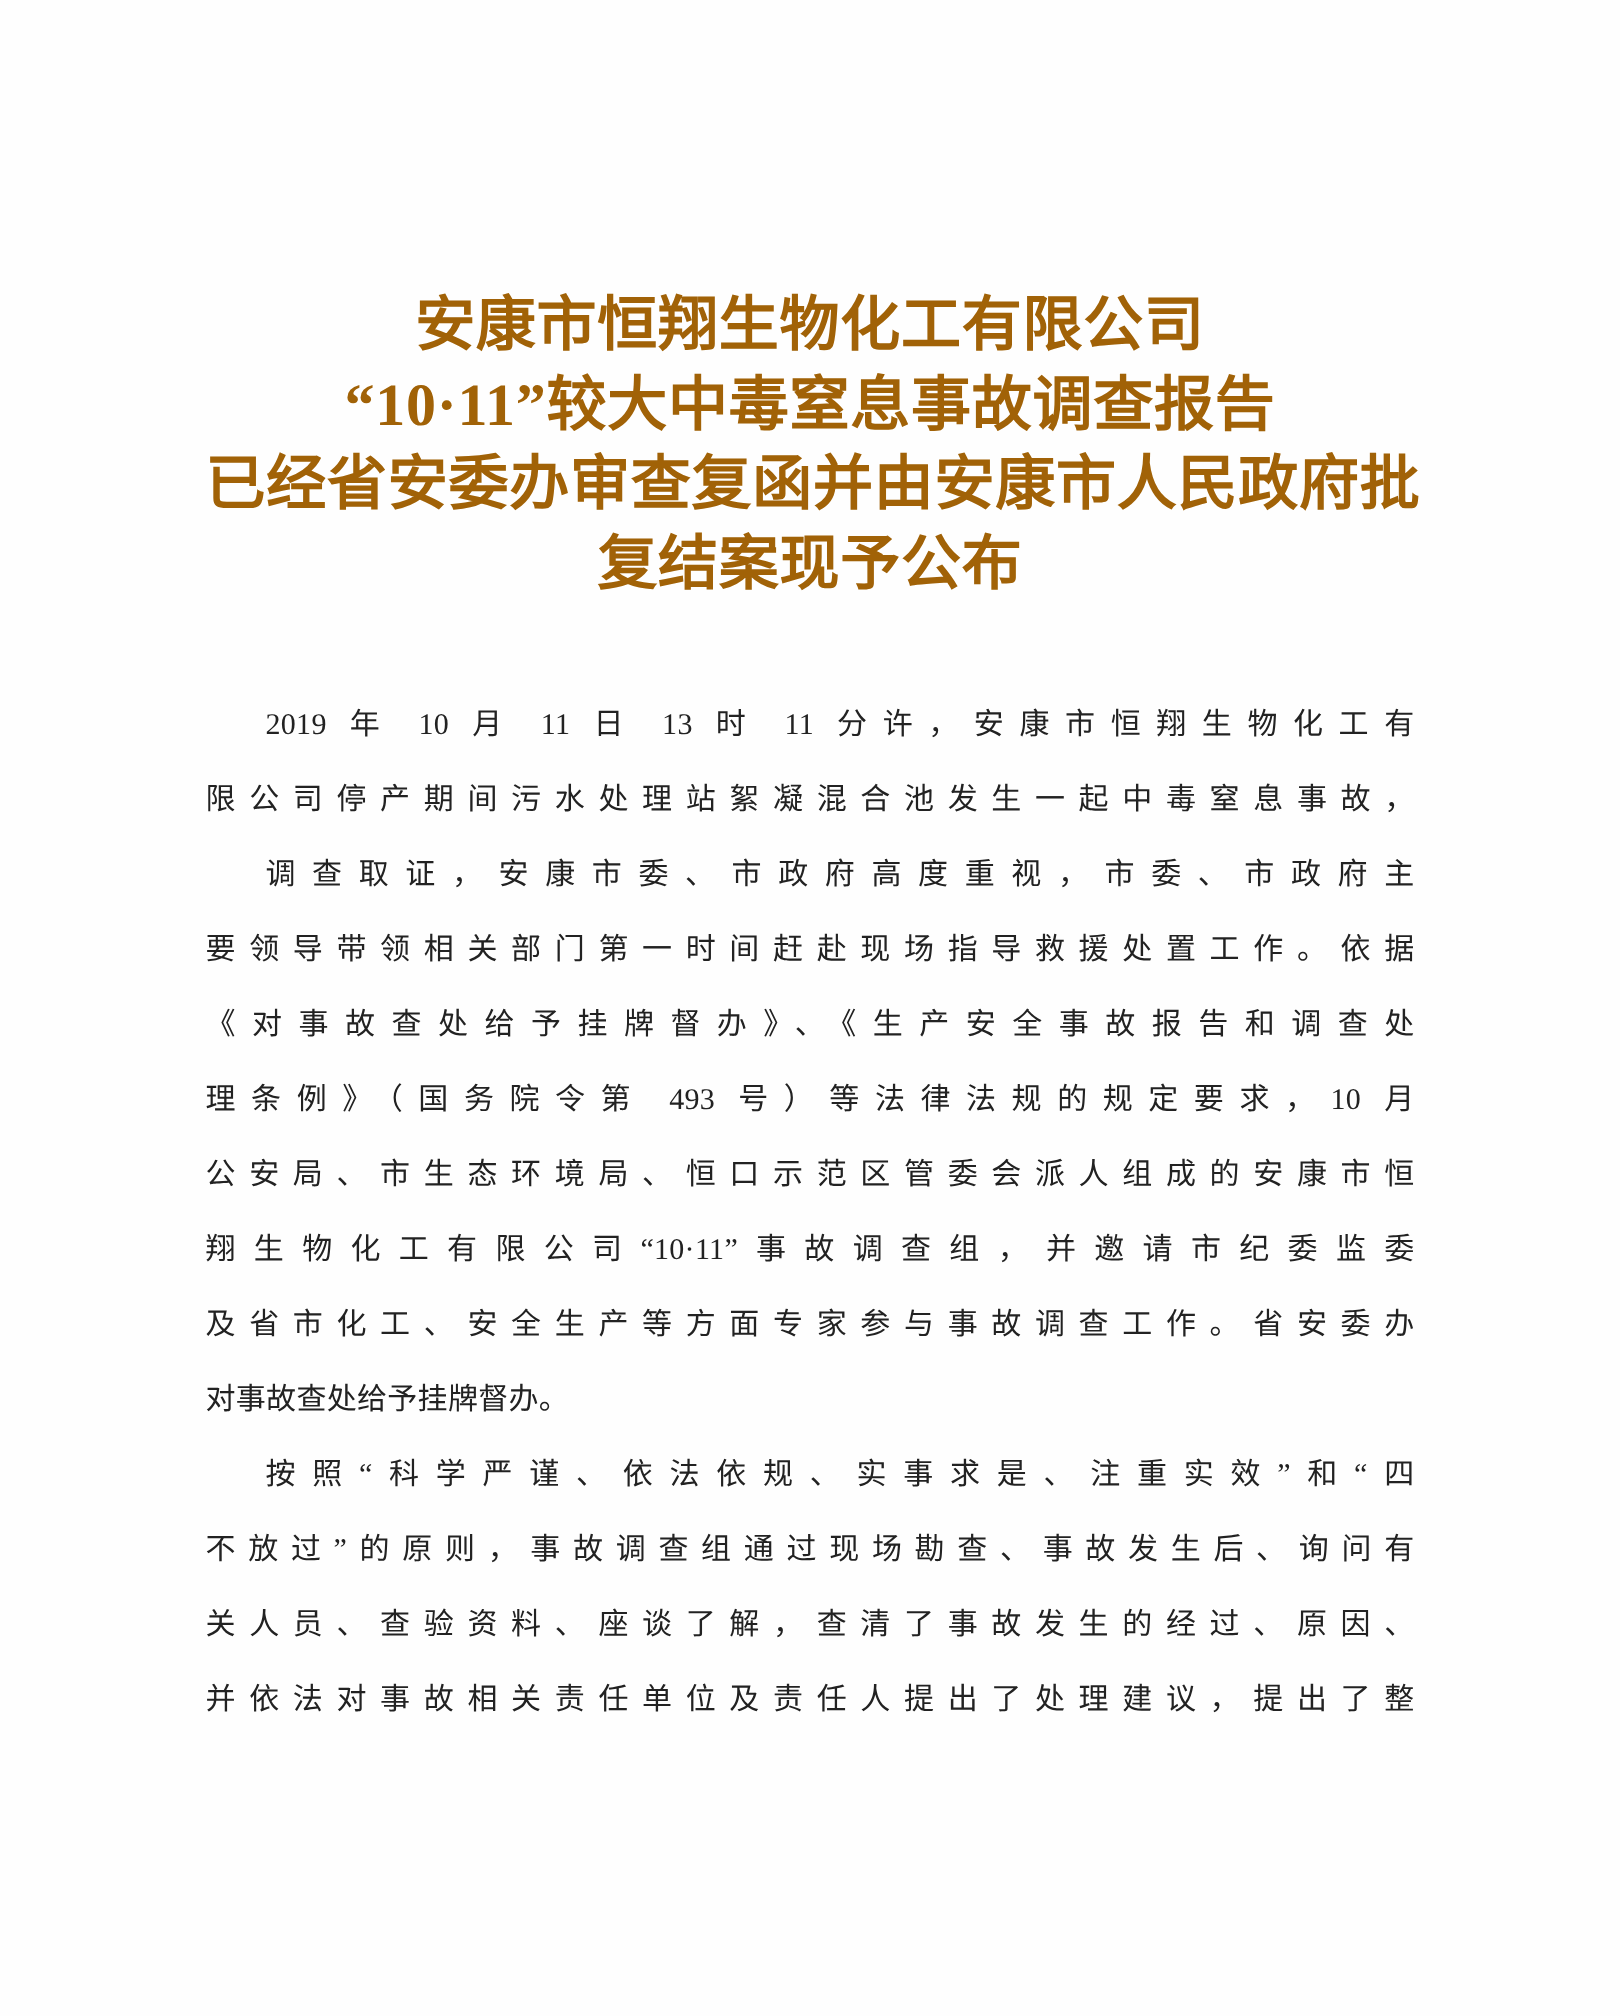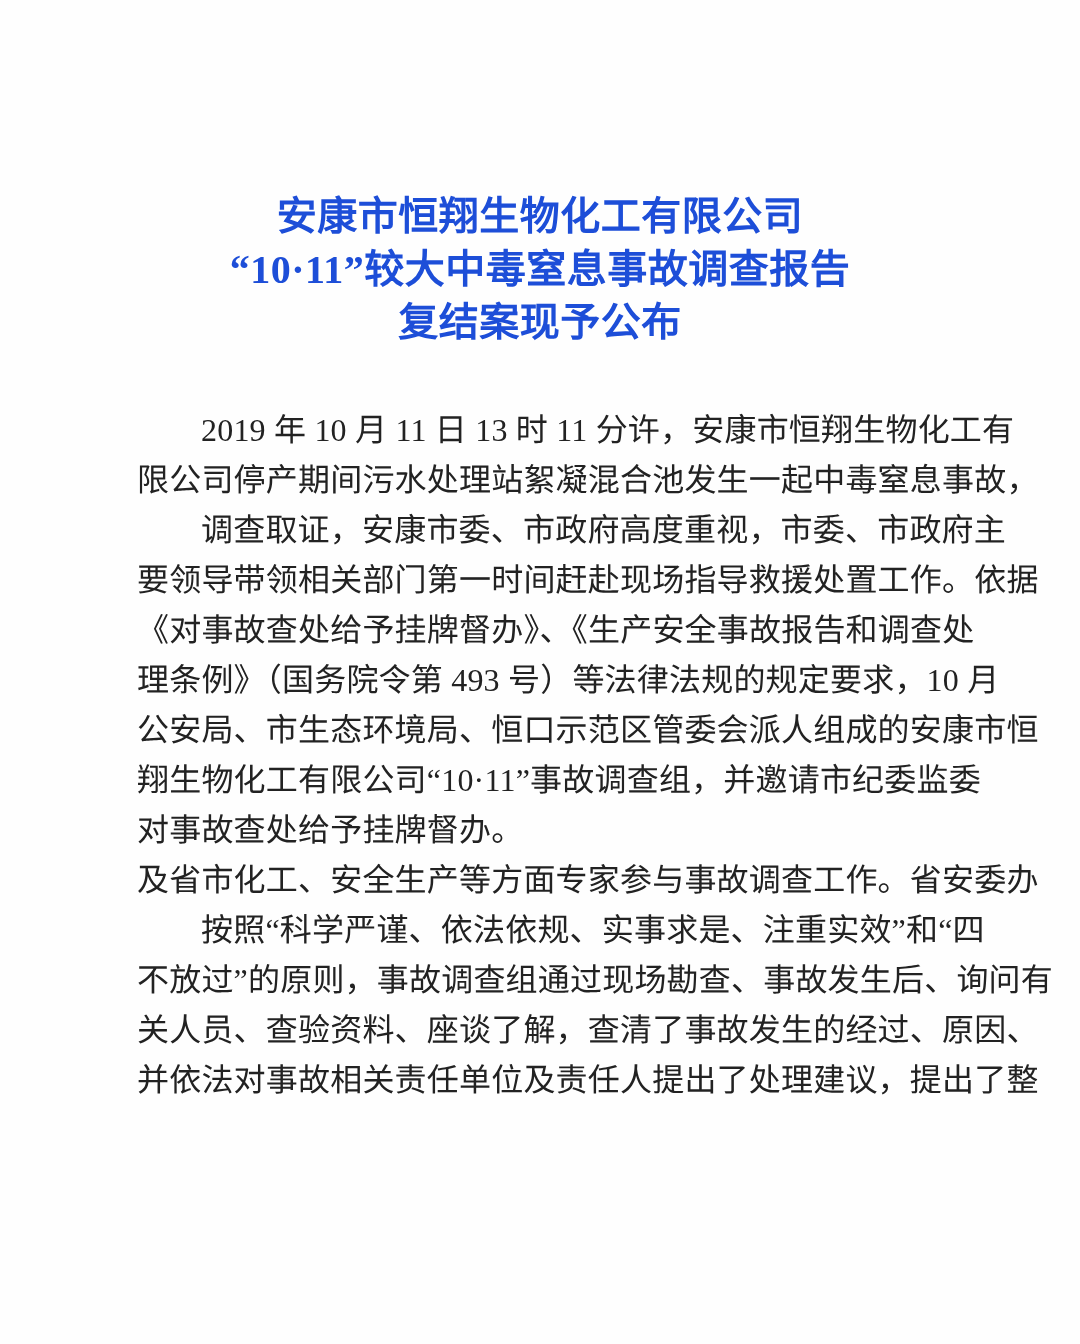--- a/index.html
+++ b/index.html
@@ -20,29 +20,29 @@
     width: 806px;
     margin: 0 auto;
     padding-top: 190px;
   }
   .title {
     margin: 0;
     font-size: 40px;
     font-weight: 700;
     line-height: 53px;
     text-align: center;
-    color: #1d4ed8;
+    color: #a16207;
     letter-spacing: 0.5px;
   }
   .title-line {
     white-space: nowrap;
   }
   .doc-body {
     margin-top: 56px;
-    font-size: 32px;
+    font-size: 20px;
     line-height: 50px;
     color: #222222;
   }
   .paragraph {
     margin: 0;
   }
   .line {
     text-align: justify;
     text-align-last: justify;
     white-space: nowrap;
@@ -56,36 +56,37 @@
   }
 </style>
 </head>
 <body>
 
 <div class="page">
   <div class="content">
     <h1 class="title">
         <div class="title-line">安康市恒翔生物化工有限公司</div>
         <div class="title-line">“10·11”较大中毒窒息事故调查报告</div>
+        <div class="title-line">已经省安委办审查复函并由安康市人民政府批</div>
         <div class="title-line">复结案现予公布</div>
       </h1>
     <div class="doc-body">
         <div class="paragraph">
           <div class="line indent">2019 年 10 月 11 日 13 时 11 分许，安康市恒翔生物化工有</div>
           <div class="line">限公司停产期间污水处理站絮凝混合池发生一起中毒窒息事故，</div>
         </div>
         <div class="paragraph">
           <div class="line indent">调查取证，安康市委、市政府高度重视，市委、市政府主</div>
           <div class="line">要领导带领相关部门第一时间赶赴现场指导救援处置工作。依据</div>
           <div class="line">《对事故查处给予挂牌督办》、《生产安全事故报告和调查处</div>
           <div class="line">理条例》（国务院令第 493 号）等法律法规的规定要求，10 月</div>
           <div class="line">公安局、市生态环境局、恒口示范区管委会派人组成的安康市恒</div>
           <div class="line">翔生物化工有限公司“10·11”事故调查组，并邀请市纪委监委</div>
+          <div class="line">及省市化工、安全生产等方面专家参与事故调查工作。省安委办</div>
           <div class="line para-end">对事故查处给予挂牌督办。</div>
-          <div class="line">及省市化工、安全生产等方面专家参与事故调查工作。省安委办</div>
         </div>
         <div class="paragraph">
           <div class="line indent">按照“科学严谨、依法依规、实事求是、注重实效”和“四</div>
           <div class="line">不放过”的原则，事故调查组通过现场勘查、事故发生后、询问有</div>
           <div class="line">关人员、查验资料、座谈了解，查清了事故发生的经过、原因、</div>
           <div class="line">并依法对事故相关责任单位及责任人提出了处理建议，提出了整</div>
         </div>
       </div>
   </div>
 </div>

